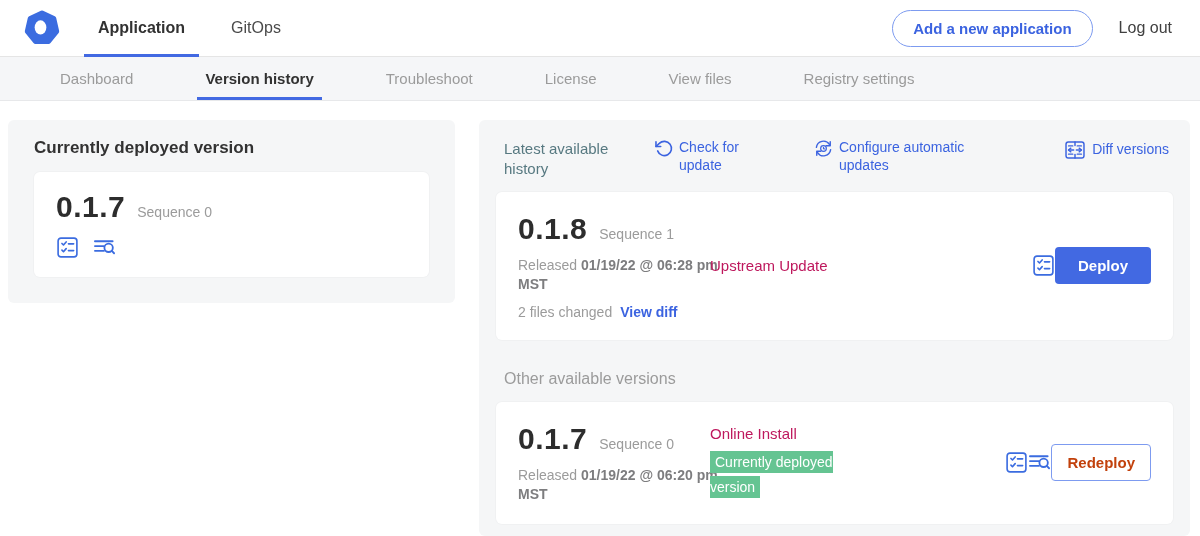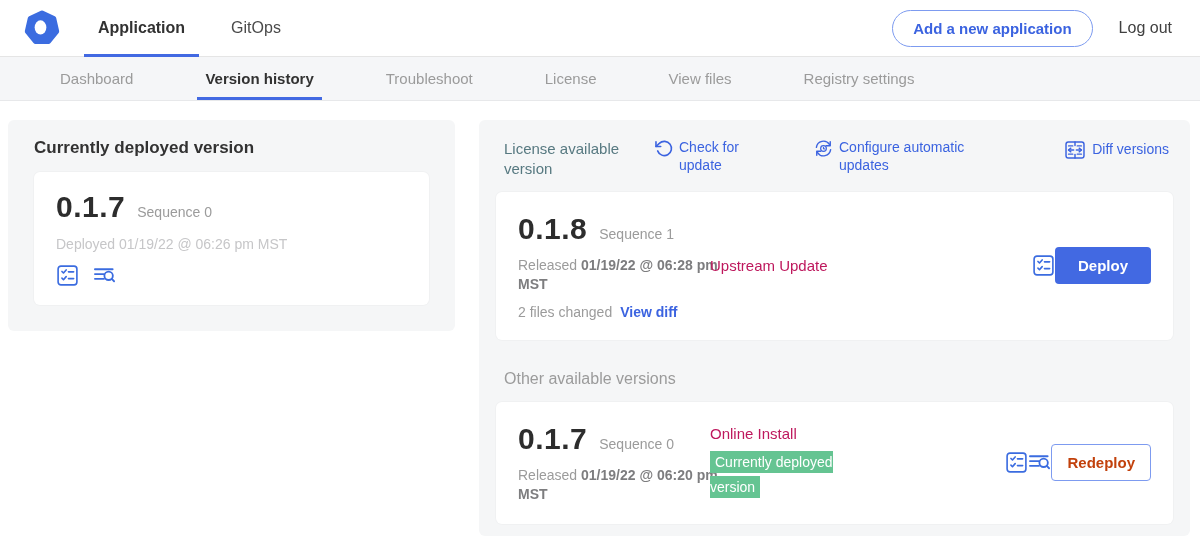--- a/index.html
+++ b/index.html
@@ -160,40 +160,39 @@
 
 <main class="main">
 
   <section class="panel panel-left">
     <h2>Currently deployed version</h2>
     <div class="white-card">
       <div class="version-row">
         <span class="version-num">0.1.7</span>
         <span class="sequence">Sequence 0</span>
       </div>
-      <div class="deployed-at">Deployed 01/19/22 @ 06:26 pm MST</div>
       <div class="icon-row">
         <span class="icon-btn">
             <svg viewBox="0 0 24 24">
               <use href="#i-checklist"></use>
             </svg>
           </span>
         <span class="icon-btn">
             <svg viewBox="0 0 24 24">
               <use href="#i-logs"></use>
             </svg>
           </span>
       </div>
     </div>
   </section>
 
   <section class="panel panel-right">
 
     <div class="avail-header">
-      <div class="avail-title">License available version</div>
+      <div class="avail-title">Latest available history</div>
       <div class="avail-actions">
         <div class="action-link act-check">
           <span class="aicon"><svg viewBox="0 0 24 24">
                 <use href="#i-refresh"></use>
               </svg></span>
           <span class="alabel">Check for update</span>
         </div>
         <div class="action-link act-auto">
           <span class="aicon"><svg viewBox="0 0 24 24">
                 <use href="#i-autoupdate"></use>

